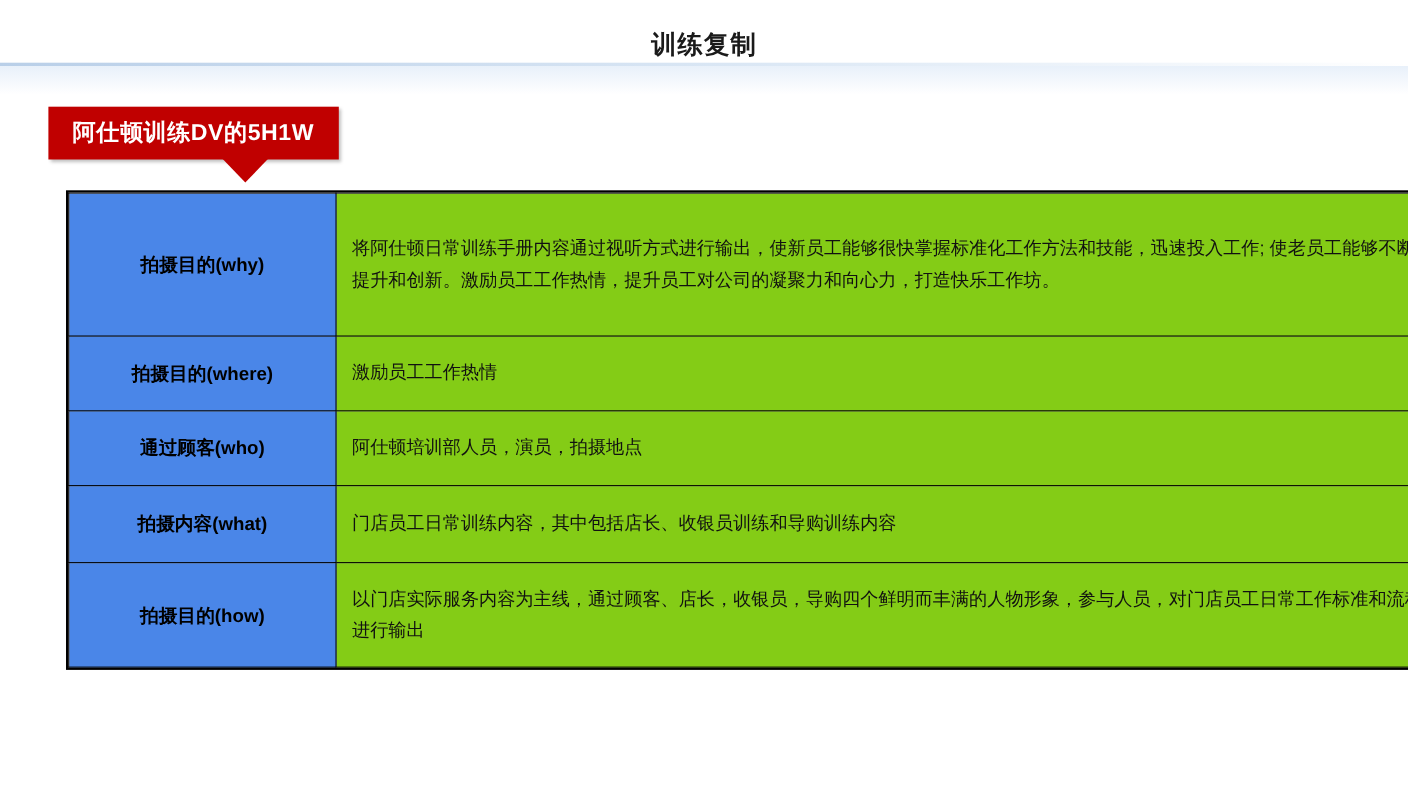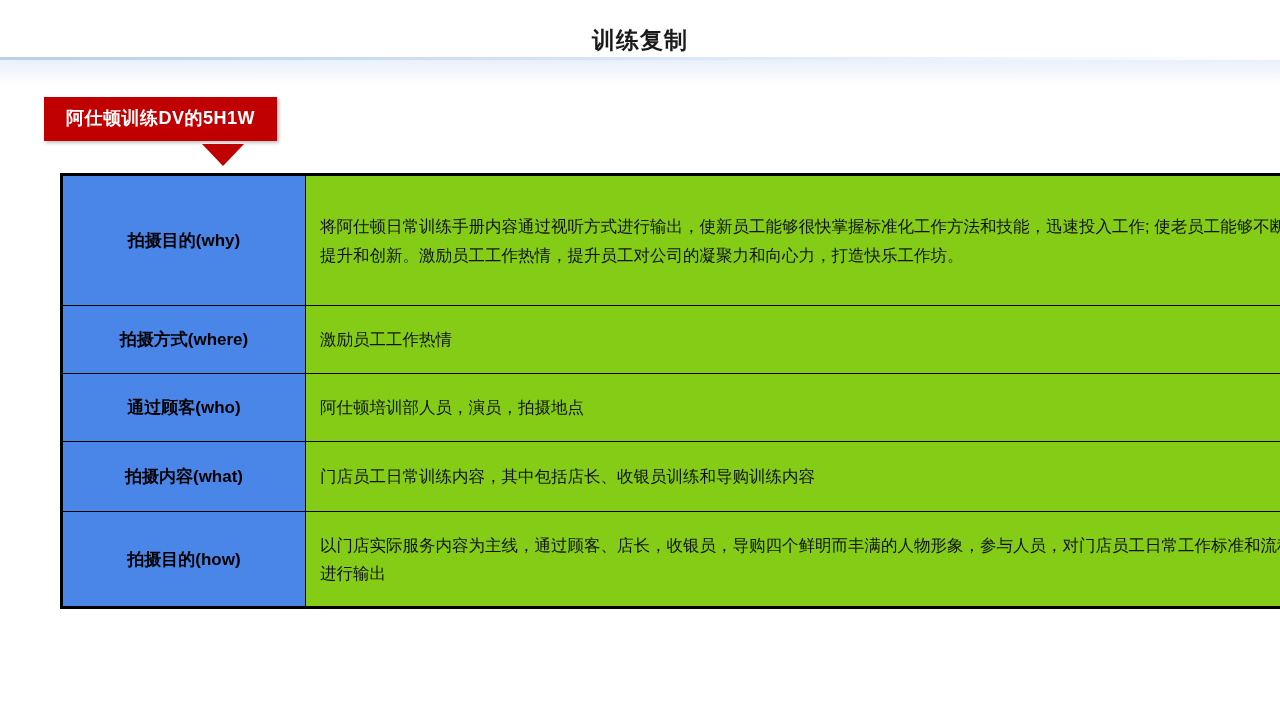--- a/index.html
+++ b/index.html
@@ -53,21 +53,21 @@
 
   
   .banner-wrap {
     position: absolute;
     top: 97px;
     left: 44px;
   }
   .banner {
     background: #c00000;
     color: #ffffff;
-    font-size: 18px;
+    font-size: 21px;
     font-weight: bold;
     padding: 9px 22px 11px 22px;
     display: inline-block;
     letter-spacing: 0.5px;
     box-shadow: 2px 2px 3px rgba(0,0,0,0.25);
   }
   .banner-arrow {
     position: absolute;
     left: 158px;
     top: 47px;
@@ -138,21 +138,21 @@
 </div>
 
 <div class="table-outer">
   <table class="matrix">
     <tbody>
       <tr class="row-why">
         <td class="label-cell">拍摄目的(why)</td>
         <td class="value-cell">将阿仕顿日常训练手册内容通过视听方式进行输出，使新员工能够很快掌握标准化工作方法和技能，迅速投入工作; 使老员工能够不断提升和创新。激励员工工作热情，提升员工对公司的凝聚力和向心力，打造快乐工作坊。</td>
       </tr>
       <tr class="row-where">
-        <td class="label-cell">拍摄方式(where)</td>
+        <td class="label-cell">拍摄目的(where)</td>
         <td class="value-cell">激励员工工作热情</td>
       </tr>
       <tr class="row-who">
         <td class="label-cell">通过顾客(who)</td>
         <td class="value-cell">阿仕顿培训部人员，演员，拍摄地点</td>
       </tr>
       <tr class="row-what">
         <td class="label-cell">拍摄内容(what)</td>
         <td class="value-cell">门店员工日常训练内容，其中包括店长、收银员训练和导购训练内容</td>
       </tr>

